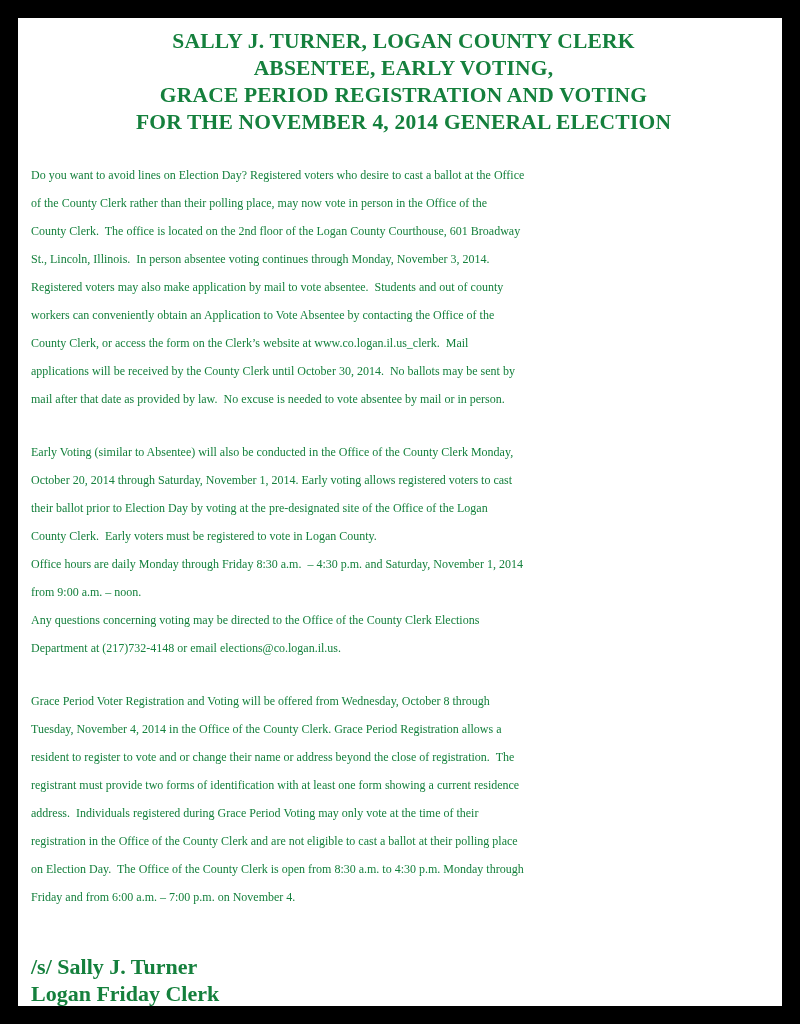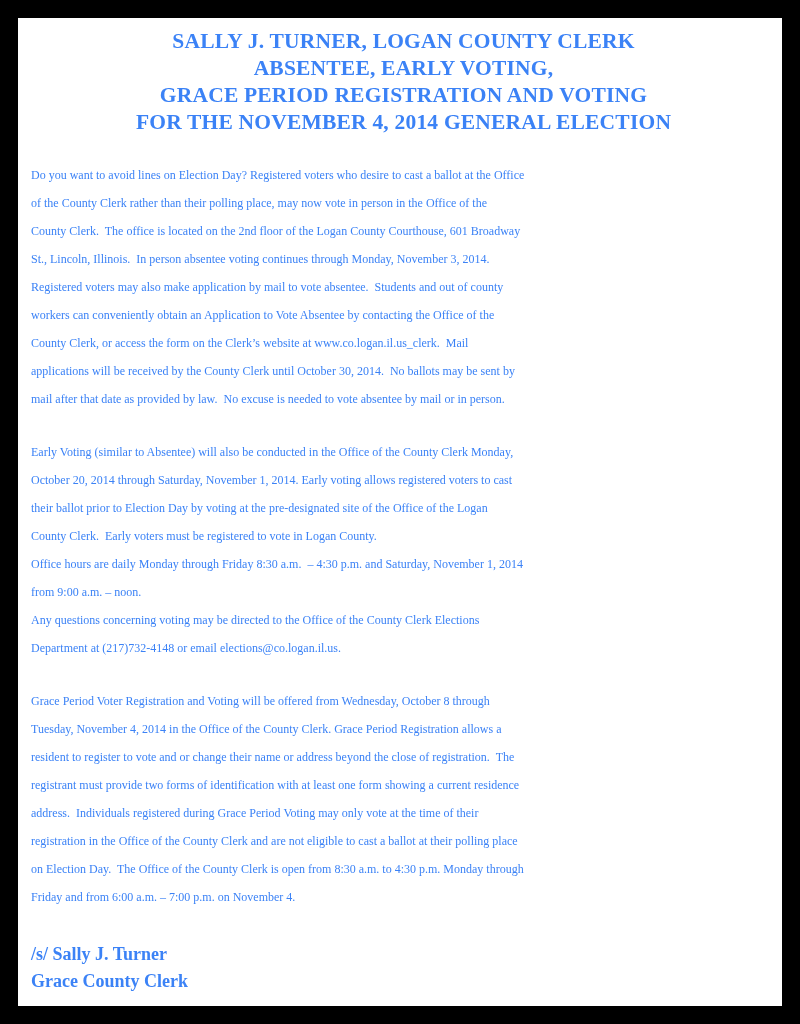--- a/index.html
+++ b/index.html
@@ -6,44 +6,44 @@
     margin: 0;
     padding: 0;
     background: #ffffff;
   }
   .page {
     box-sizing: border-box;
     width: 800px;
     height: 1024px;
     border: 18px solid #000000;
     background: #ffffff;
-    color: #3b82f6;
+    color: #15803d;
     padding: 10px 6px 0 13px;
     overflow: hidden;
     font-family: "Liberation Serif", serif;
   }
   .heading {
     margin: 0;
     font-size: 21.5px;
     line-height: 27px;
     font-weight: bold;
     text-align: center;
     white-space: pre-line;
     letter-spacing: 0.2px;
   }
   .para {
     white-space: pre-wrap;
     font-size: 12px;
     line-height: 28px;
     margin: 25px 0 0 0;
   }
   .signature {
-    margin-top: 30px;
+    margin-top: 42px;
     font-weight: bold;
-    font-size: 18px;
+    font-size: 22px;
     line-height: 27px;
   }
 </style>
 </head>
 <body>
 
 <div class="page">
   <h1 class="heading">SALLY J. TURNER, LOGAN COUNTY CLERK
 ABSENTEE, EARLY VOTING,
 GRACE PERIOD REGISTRATION AND VOTING
@@ -72,15 +72,15 @@
 Tuesday, November 4, 2014 in the Office of the County Clerk. Grace Period Registration allows a
 resident to register to vote and or change their name or address beyond the close of registration.  The
 registrant must provide two forms of identification with at least one form showing a current residence
 address.  Individuals registered during Grace Period Voting may only vote at the time of their
 registration in the Office of the County Clerk and are not eligible to cast a ballot at their polling place
 on Election Day.  The Office of the County Clerk is open from 8:30 a.m. to 4:30 p.m. Monday through
 Friday and from 6:00 a.m. – 7:00 p.m. on November 4.</div>
 
   <div class="signature">
     <div>/s/ Sally J. Turner</div>
-    <div>Grace County Clerk</div>
+    <div>Logan Friday Clerk</div>
   </div>
 </div>
 
 </body></html>

